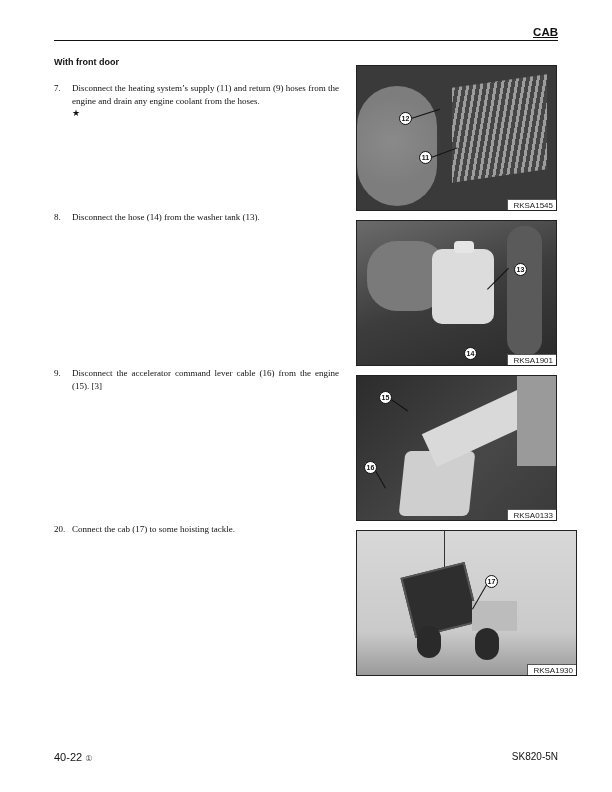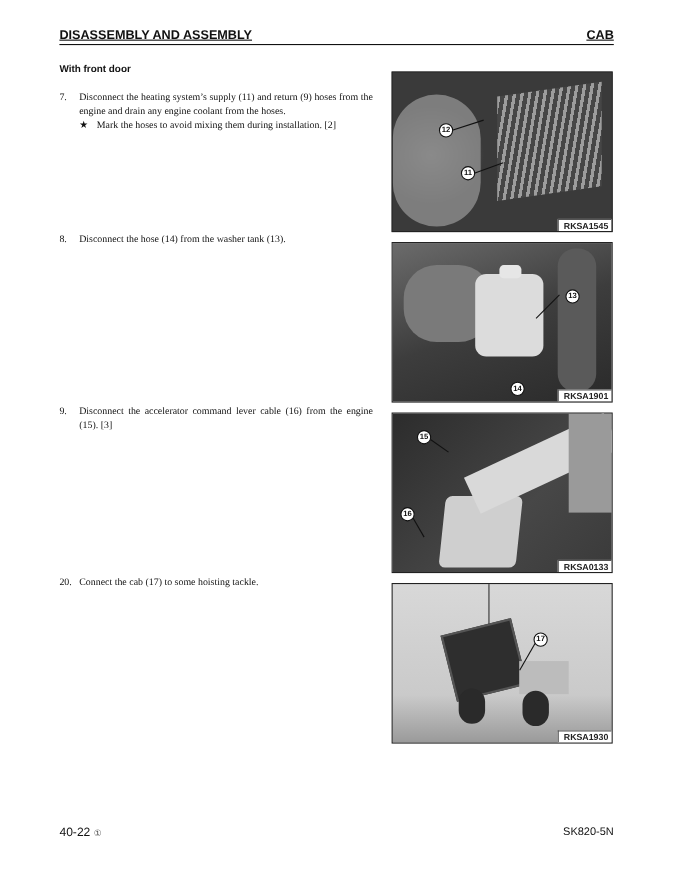--- a/index.html
+++ b/index.html
@@ -7,47 +7,45 @@
   .header { position:absolute; left:54px; top:26px; width:504px; height:14px; border-bottom:1px solid #111; font-family:"Liberation Sans", sans-serif; font-weight:bold; font-size:11.5px; }
   .header .l { position:absolute; left:0; top:0; text-decoration:underline; }
   .header .r { position:absolute; right:0; top:0; text-decoration:underline; }
   .subtitle { position:absolute; left:54px; top:57px; font-family:"Liberation Sans", sans-serif; font-weight:bold; font-size:9px; }
   .step { position:absolute; left:54px; width:285px; font-size:9px; line-height:12.6px; }
   .step .num { position:absolute; left:0; top:0; }
   .step .txt { margin-left:18px; text-align:justify; }
   .note { position:relative; margin-left:18px; padding-left:16px; }
   .note .star { position:absolute; left:0; top:0; font-size:9px; }
   .photo { position:absolute; left:356px; width:199px; height:144px; border:1px solid #222; overflow:hidden; }
-  .photo .code { position:absolute; right:0; bottom:0; background:#fff; font-family:"Liberation Sans", sans-serif; font-weight:bold; font-size:8px; padding:1px 3px 0 5px; color:#222; border-top:1px solid #555; border-left:1px solid #555; }
+  .photo .code { position:absolute; right:0; bottom:0; background:#fff; font-family:"Liberation Sans", sans-serif; font-weight:normal; font-size:8px; padding:1px 3px 0 5px; color:#222; border-top:1px solid #555; border-left:1px solid #555; }
   .callout { position:absolute; width:11px; height:11px; border:1px solid #111; border-radius:50%; background:#fff; font-family:"Liberation Sans", sans-serif; font-weight:bold; font-size:7px; line-height:11px; text-align:center; color:#111; }
   .leader { position:absolute; height:1px; background:#111; transform-origin:0 0; }
   .footer-l { position:absolute; left:54px; top:751px; font-family:"Liberation Sans", sans-serif; font-size:11px; }
   .footer-l .mark { font-size:8px; color:#444; margin-left:3px; }
   .footer-r { position:absolute; right:54px; top:751px; font-family:"Liberation Sans", sans-serif; font-size:10px; }
   .p1 { background: radial-gradient(ellipse 60px 55px at 35px 75px, #8c8c8c, #3a3a3a 80%), #555; }
   .p2 { background: linear-gradient(160deg, #6b6b6b 0%, #3d3d3d 50%, #2a2a2a 100%); }
   .p3 { background: linear-gradient(135deg, #2c2c2c 0%, #474747 60%, #3a3a3a 100%); }
-  .p4 { background: linear-gradient(180deg, #d8d8d8 0%, #cacaca 70%, #9a9a9a 100%); }
+  .p4 { background: linear-gradient(180deg, #d8d8d8 0%, #cacaca 70%, #9a9a9a 100%); padding-left: 20px; }
 </style>
 </head>
 <body>
 
 <div class="header">
-  <span class="l">DISASSEMBLY AND ASSEMBLY</span>
   <span class="r">CAB</span>
 </div>
 
 <div class="subtitle">With front door</div>
 
 <div class="step" style="top:82px;">
   <span class="num">7.</span>
   <div class="txt">Disconnect the heating system’s supply (11) and return (9) hoses from the engine and drain any engine coolant from the hoses.</div>
   <div class="note">
     <span class="star">★</span>
-    <span>Mark the hoses to avoid mixing them during installation. [2]</span>
   </div>
 </div>
 
 <div class="step" style="top:211px;">
   <span class="num">8.</span>
   <div class="txt">Disconnect the hose (14) from the washer tank (13).</div>
 </div>
 
 <div class="step" style="top:367px;">
   <span class="num">9.</span>

